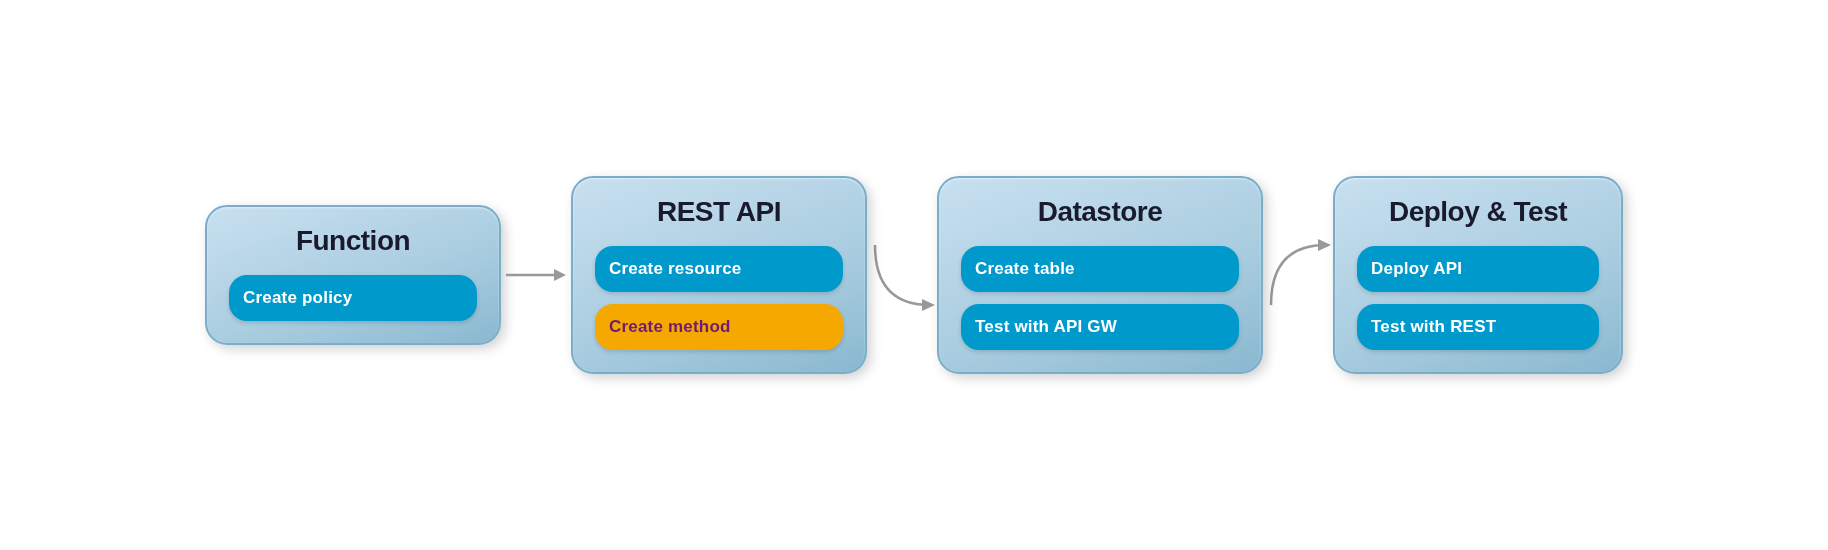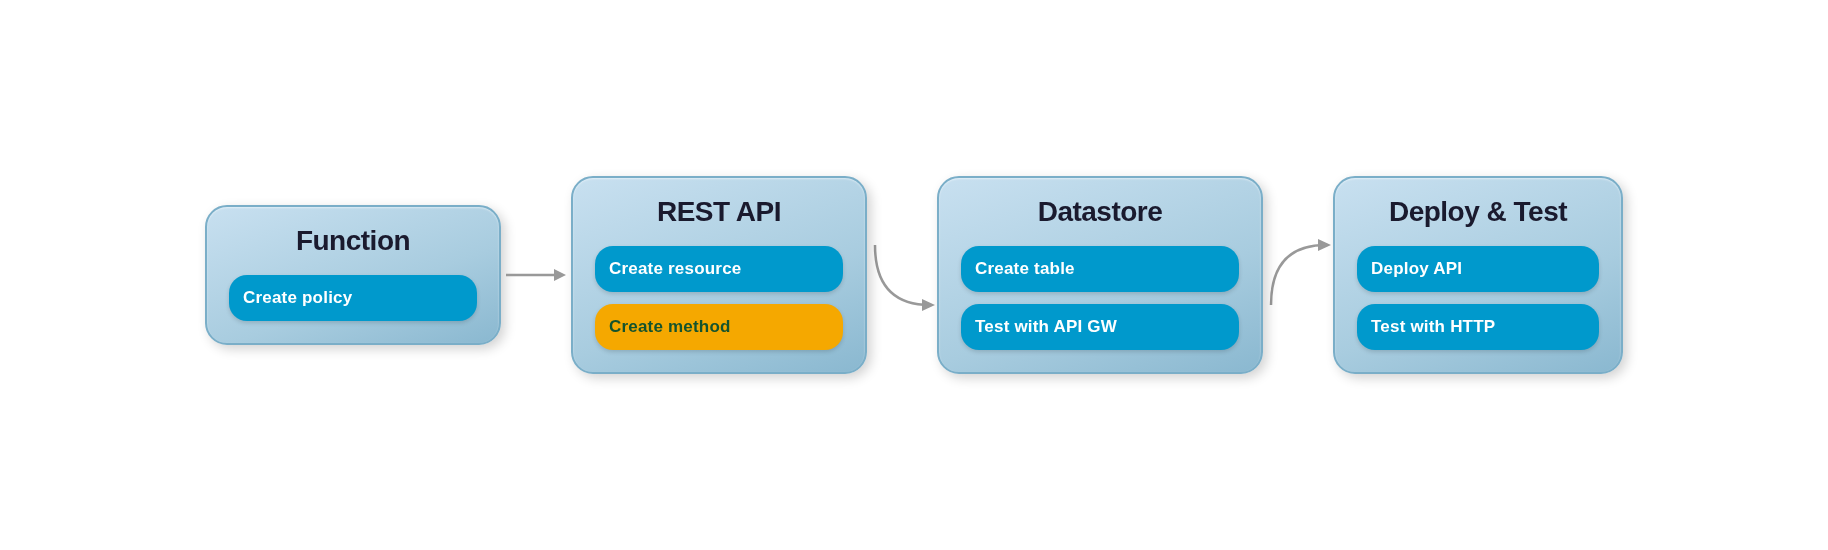--- a/index.html
+++ b/index.html
@@ -62,21 +62,21 @@
       padding: 13px 14px;
       text-align: left;
       width: 100%;
       cursor: pointer;
       letter-spacing: 0.2px;
       box-shadow: 0 2px 4px rgba(0,0,0,0.15);
     }
 
     .item-btn.orange {
       background: #f5a800;
-      color: #14532d;
+      color: #701a75;
     }
 
     .arrow {
       display: flex;
       align-items: center;
       justify-content: center;
       width: 70px;
       flex-shrink: 0;
       position: relative;
     }
@@ -137,16 +137,16 @@
     <svg width="65" height="100" viewBox="0 0 65 100">
       <path d="M 5 80 Q 5 20 60 20" fill="none" stroke="#999" stroke-width="2.5"></path>
       <polygon points="52,14 65,20 52,26" fill="#999"></polygon>
     </svg>
   </div>
 
   <div class="panel" style="width:290px;">
     <div class="panel-title">Deploy &amp; Test</div>
     <div class="items-list">
       <button class="item-btn">Deploy API</button>
-      <button class="item-btn">Test with HTTP</button>
+      <button class="item-btn">Test with REST</button>
     </div>
   </div>
 </div>
 
 </body></html>

